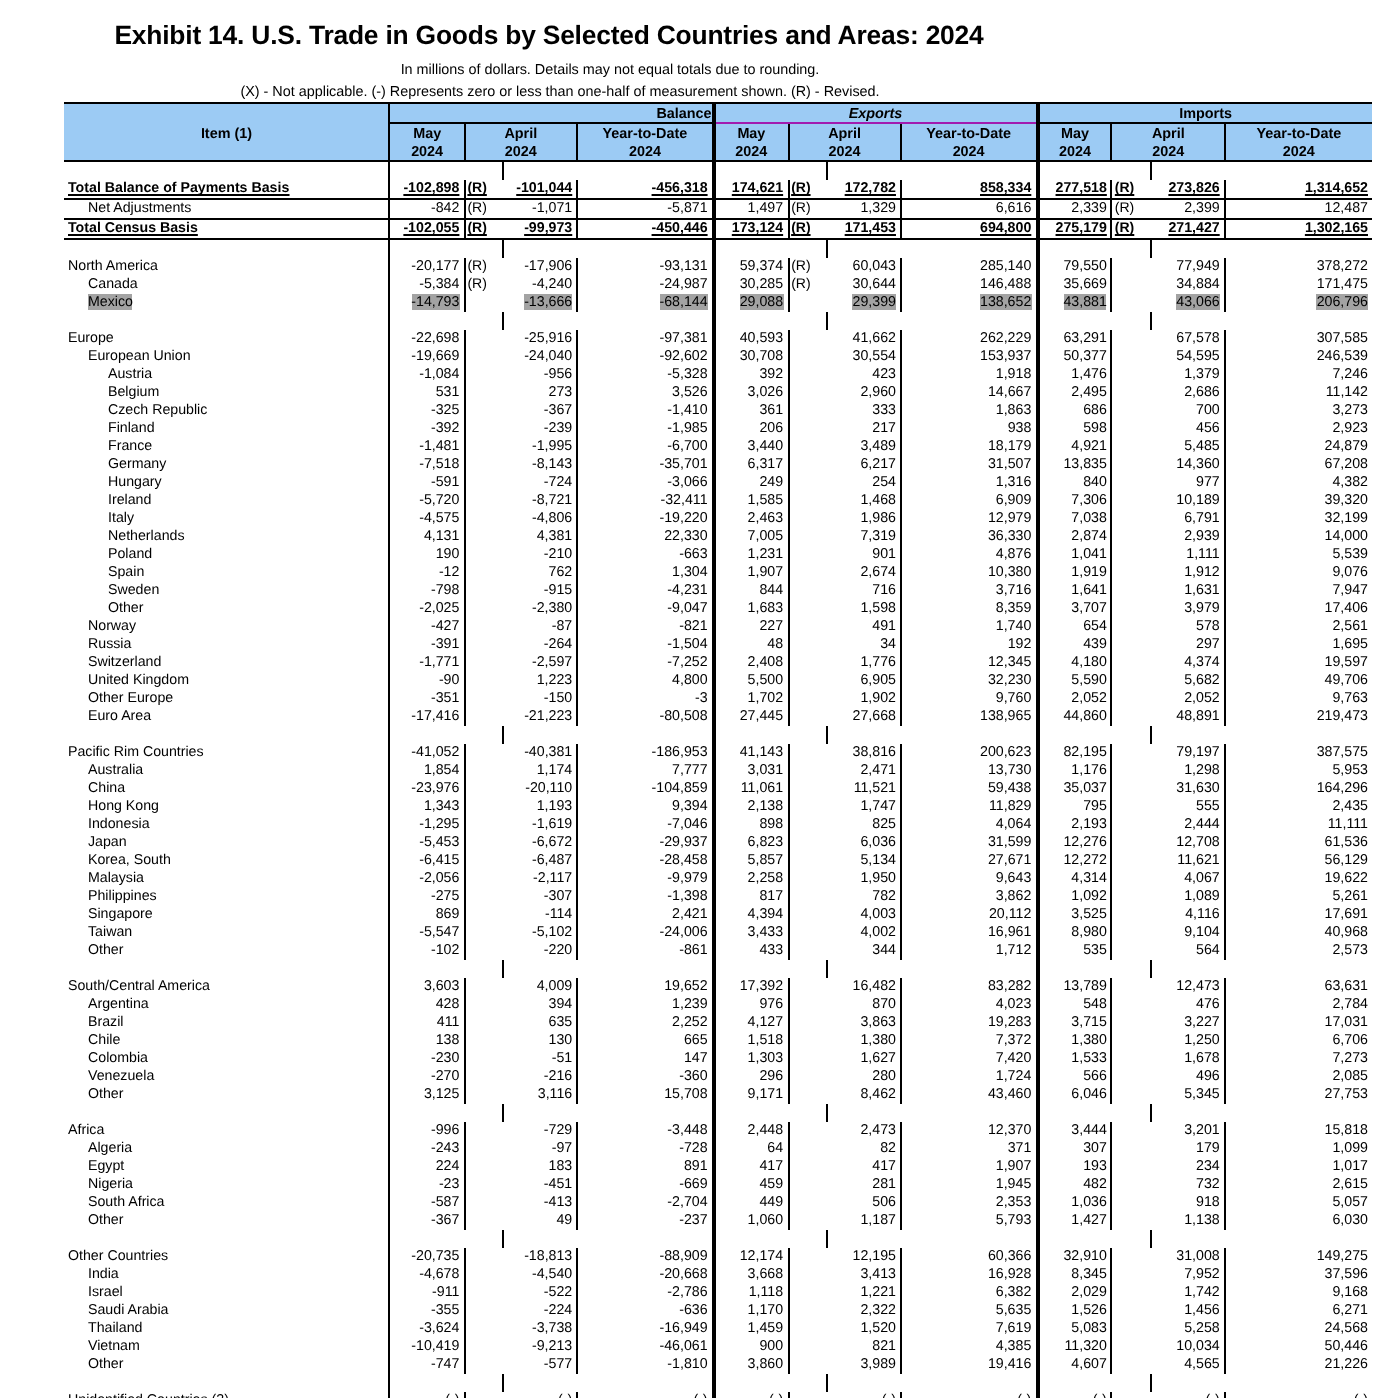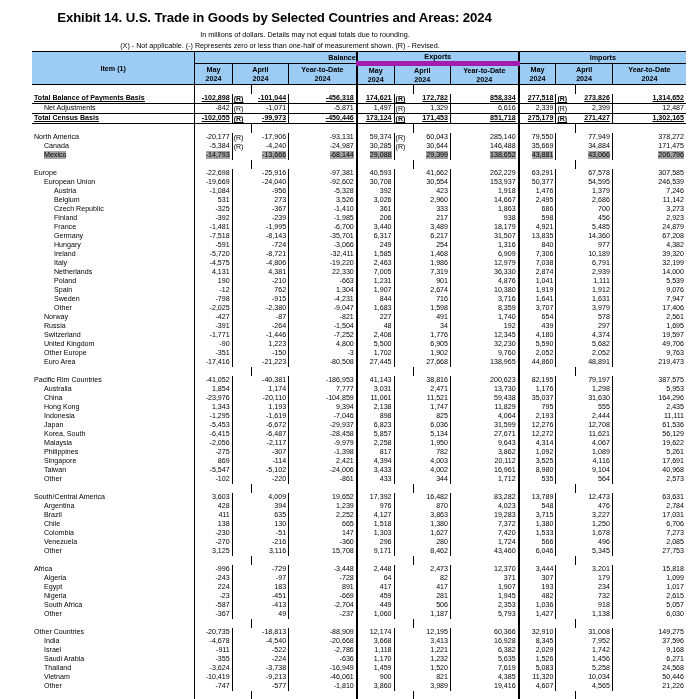--- a/index.html
+++ b/index.html
@@ -46,21 +46,21 @@
       <col style="width:64px">
     <col style="width:35px">
       <col style="width:18px">
       <col style="width:35px">
       <col style="width:69px">
   </colgroup>
   <thead>
     <tr class="hdr-top">
       <th rowspan="2" style="border-bottom:1.5px solid #000;">Item (1)</th>
       <th colspan="4" class="bl" style="border-bottom:1px solid #000;text-align:right;">Balance</th>
-      <th colspan="4" class="blt" style="border-bottom:5px solid #a21caf;">Exports</th>
+      <th colspan="4" class="blt" style="border-bottom:1px solid #a21caf;font-style:italic;">Exports</th>
       <th colspan="4" class="blt" style="border-bottom:1px solid #000;">Imports</th>
     </tr>
     <tr class="hdr-bot" id="hdr-cols">
         <th colspan="1" class="bl">
           <div>May</div>
           <div>2024</div>
         </th>
         <th colspan="2" class="bl">
           <div>April</div>
           <div>2024</div>
@@ -143,21 +143,21 @@
       </tr>
       <tr class="bold rowline">
         <td class="lbl"><span>Total Census Basis</span></td>
         <td class="num bl"><span>-102,055</span></td>
         <td class="rflag bl">(R)</td>
         <td class="num"><span>-99,973</span></td>
         <td class="num bl"><span>-450,446</span></td>
         <td class="num blt"><span>173,124</span></td>
         <td class="rflag bl">(R)</td>
         <td class="num"><span>171,453</span></td>
-        <td class="num bl"><span>851,718</span></td>
+        <td class="num bl"><span>694,800</span></td>
         <td class="num blt"><span>275,179</span></td>
         <td class="rflag bl">(R)</td>
         <td class="num"><span>271,427</span></td>
         <td class="num bl"><span>1,302,165</span></td>
       </tr>
       <tr class="gap">
         <td></td>
         <td class="bl"></td>
         <td></td>
         <td class="bl"></td>
@@ -498,21 +498,21 @@
         <td class="num bl"><span>192</span></td>
         <td class="num blt"><span>439</span></td>
         <td class="rflag bl"></td>
         <td class="num"><span>297</span></td>
         <td class="num bl"><span>1,695</span></td>
       </tr>
       <tr class="ind1">
         <td class="lbl"><span>Switzerland</span></td>
         <td class="num bl"><span>-1,771</span></td>
         <td class="rflag bl"></td>
-        <td class="num"><span>-1,446</span></td>
+        <td class="num"><span>-2,597</span></td>
         <td class="num bl"><span>-7,252</span></td>
         <td class="num blt"><span>2,408</span></td>
         <td class="rflag bl"></td>
         <td class="num"><span>1,776</span></td>
         <td class="num bl"><span>12,345</span></td>
         <td class="num blt"><span>4,180</span></td>
         <td class="rflag bl"></td>
         <td class="num"><span>4,374</span></td>
         <td class="num bl"><span>19,597</span></td>
       </tr>
@@ -1042,21 +1042,21 @@
         <td class="num bl"><span>9,168</span></td>
       </tr>
       <tr class="ind1">
         <td class="lbl"><span>Saudi Arabia</span></td>
         <td class="num bl"><span>-355</span></td>
         <td class="rflag bl"></td>
         <td class="num"><span>-224</span></td>
         <td class="num bl"><span>-636</span></td>
         <td class="num blt"><span>1,170</span></td>
         <td class="rflag bl"></td>
-        <td class="num"><span>1,232</span></td>
+        <td class="num"><span>2,322</span></td>
         <td class="num bl"><span>5,635</span></td>
         <td class="num blt"><span>1,526</span></td>
         <td class="rflag bl"></td>
         <td class="num"><span>1,456</span></td>
         <td class="num bl"><span>6,271</span></td>
       </tr>
       <tr class="ind1">
         <td class="lbl"><span>Thailand</span></td>
         <td class="num bl"><span>-3,624</span></td>
         <td class="rflag bl"></td>

